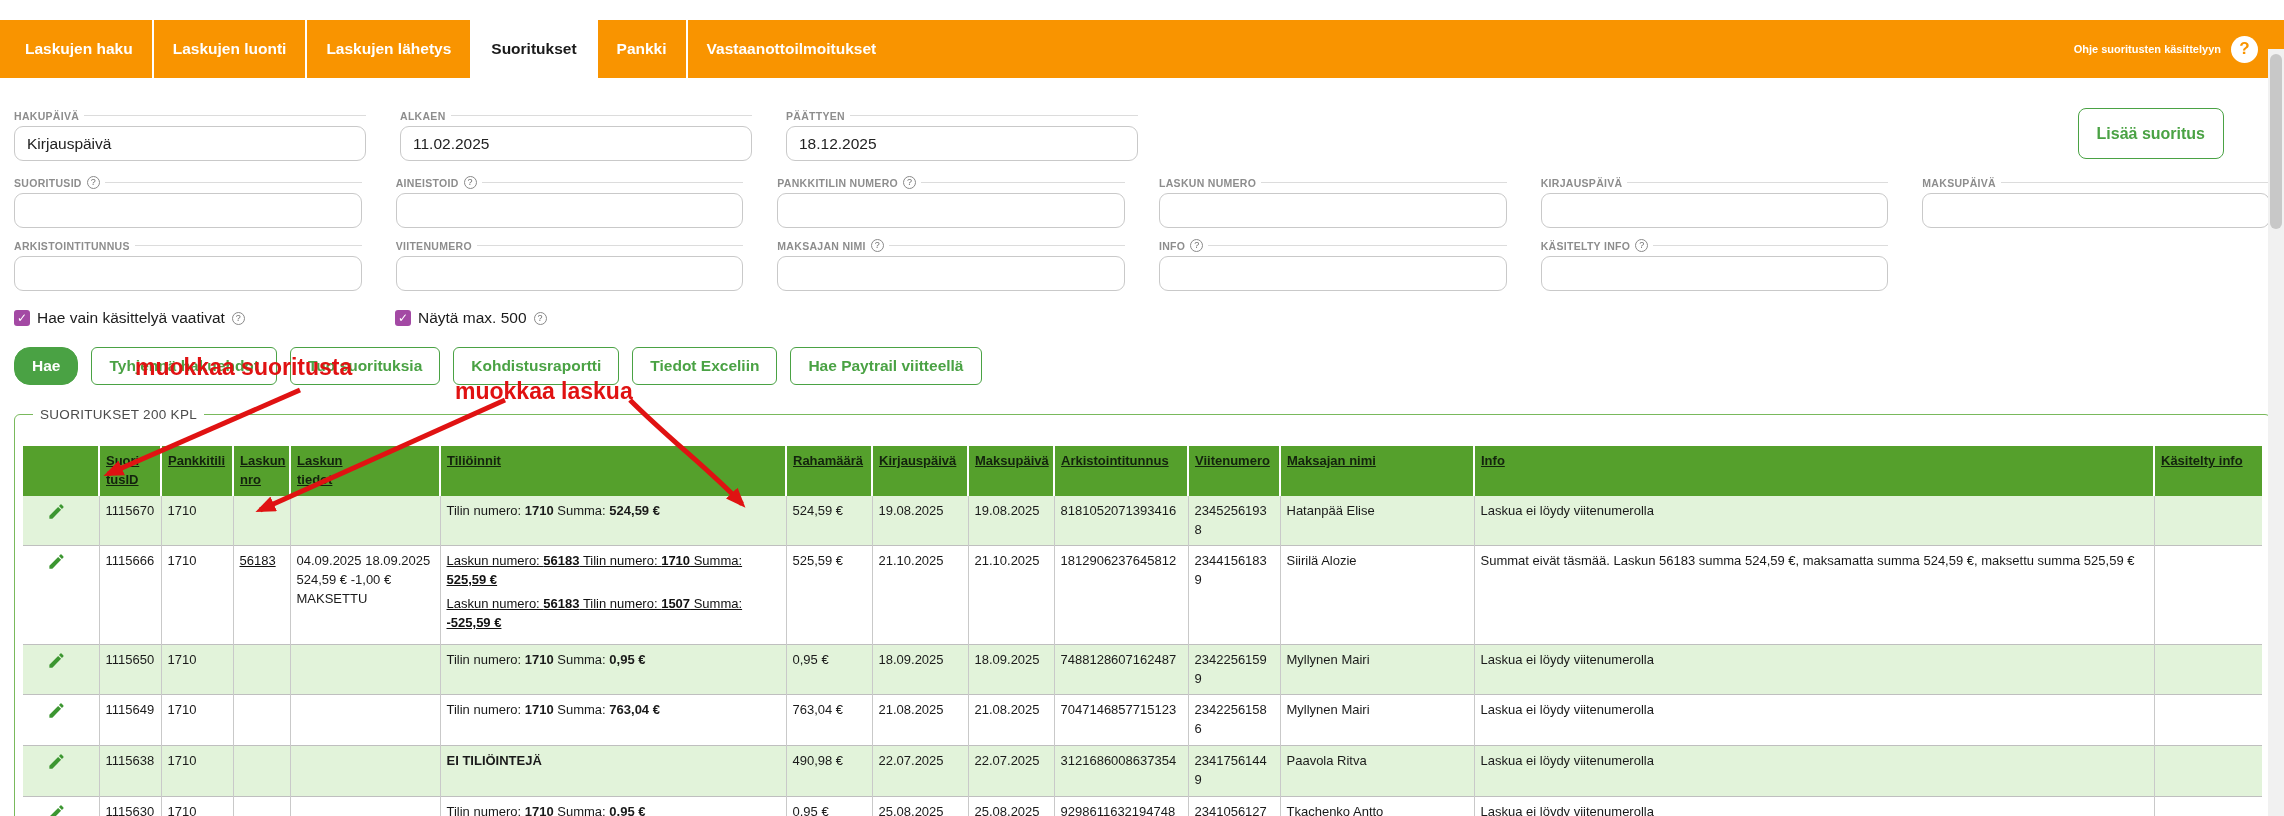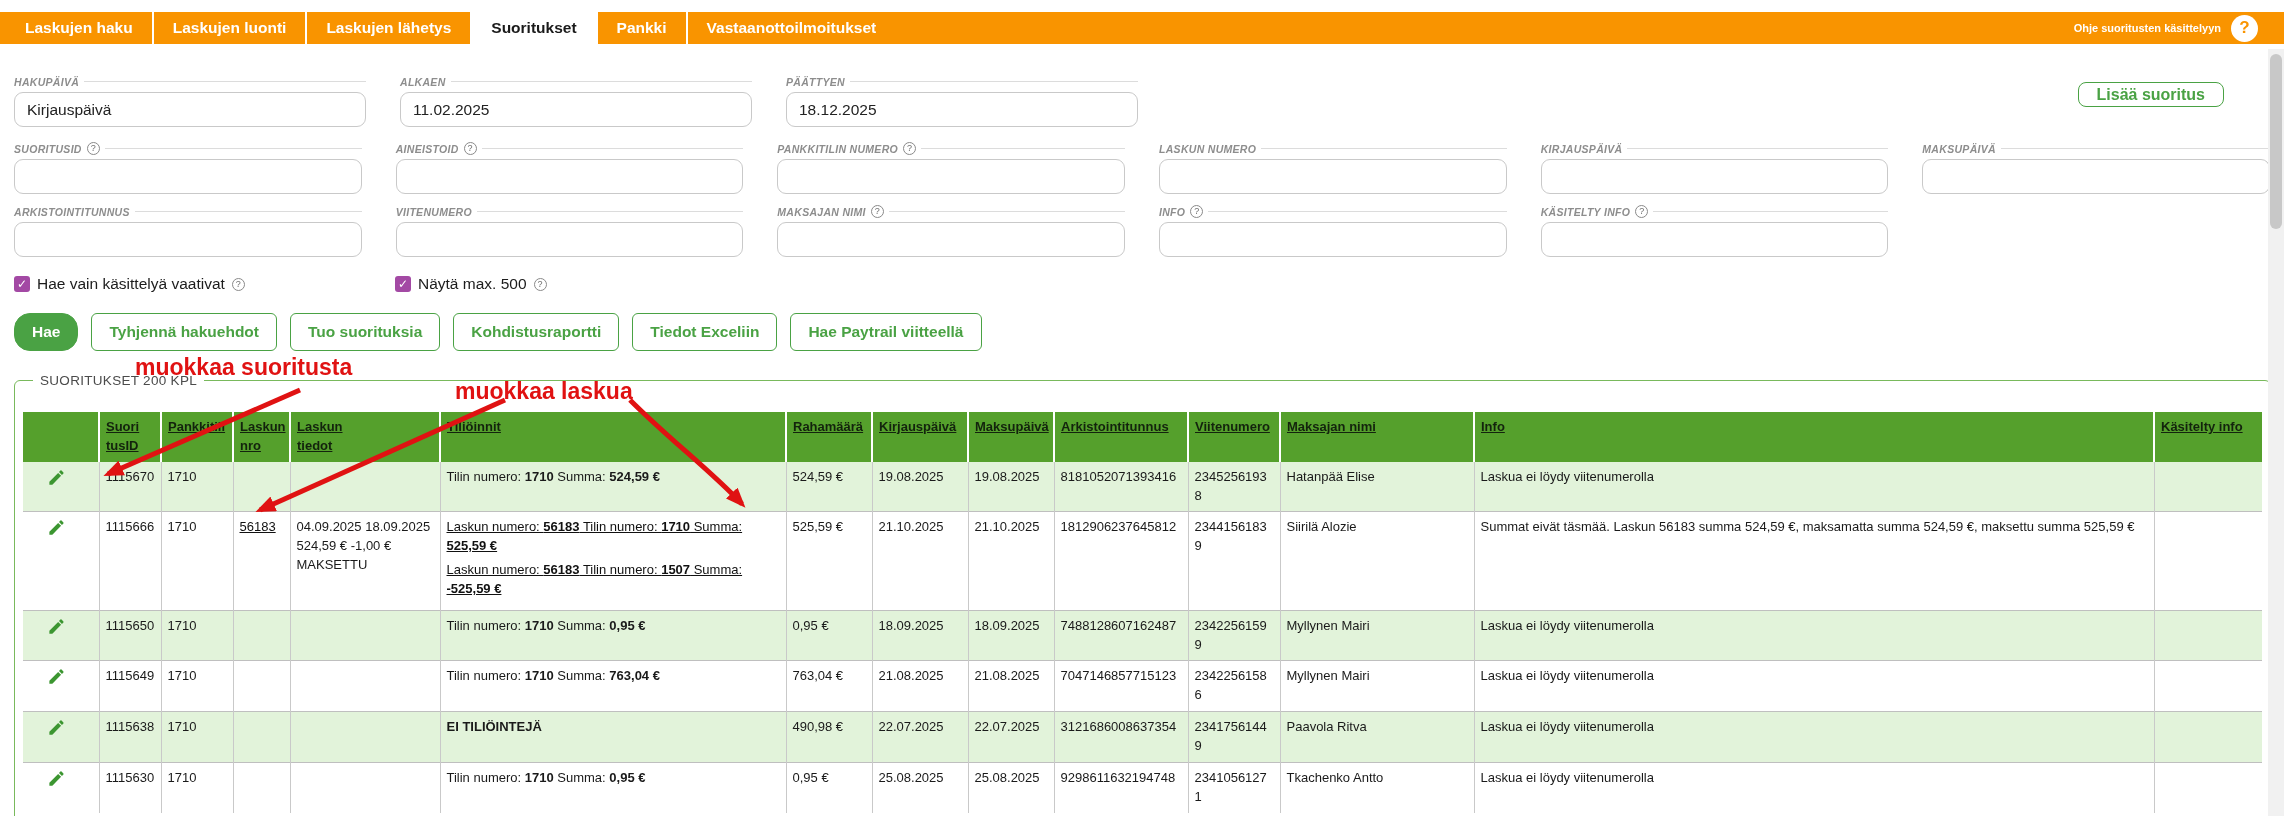--- a/index.html
+++ b/index.html
@@ -1,48 +1,48 @@
 <!DOCTYPE html>
 <html style="--brand-orange: #f99400; --header-green: #55a02c; --row-green: #e2f3da; --button-green: #4aa244; --checkbox-purple: #a349a4; --annotation-red: #e01212; --pencil-green: #3c9631;"><head>
 <meta charset="utf-8">
 <style>
   * { box-sizing: border-box; margin: 0; padding: 0; }
   html,body { background:#fff; }
   body { font-family:"Liberation Sans","DejaVu Sans",sans-serif; }
   .app { position:relative; width:2284px; height:816px; overflow:hidden; background:#fff; }
 
   
-  .topbar { position:relative; margin-top:12px; height:32px; background:var(--brand-orange);
+  .topbar { position:relative; margin-top:20px; height:58px; background:var(--brand-orange);
             display:flex; align-items:stretch; }
   .tabs { display:flex; margin-left:6px; }
   .tab { display:flex; align-items:center; padding:0 19px; color:#fff; font-weight:700;
          font-size:15.5px; border-left:2px solid #fff; cursor:pointer; white-space:nowrap; }
   .tab:first-child { border-left:none; }
   .tab.active { background:#fff; color:#1a1a1a; }
   .help { position:absolute; right:26px; top:0; height:100%; display:flex; align-items:center; gap:10px; }
   .help-label { color:#fff; font-weight:700; font-size:11px; }
   .help-q { width:27px; height:27px; border-radius:50%; background:#fff; color:var(--brand-orange);
             font-weight:700; font-size:17px; display:flex; align-items:center; justify-content:center; }
 
   
   .content { padding:0 14px; }
   .frow1 { display:flex; gap:34px; margin-top:30px; }
   .frow1 .field { width:352px; flex:none; }
   .fgrid { display:grid; grid-template-columns:repeat(6,1fr); column-gap:34px; }
   #frow2 { margin-top:14px; }
   #frow3 { margin-top:10px; }
   .flabelrow { display:flex; align-items:center; gap:5px; height:15px; margin-bottom:3px; }
-  .flabel { font-size:10.5px; font-weight:600; color:#8d8d8d; letter-spacing:.3px; white-space:nowrap;font-style:italic; }
+  .flabel { font-size:10.5px; font-weight:600; color:#8d8d8d; letter-spacing:.3px; white-space:nowrap; }
   .fline { flex:1; border-top:1px solid #dcdcdc; }
   .fbox { height:35px; border:1px solid #c9c9c9; border-radius:9px; background:#fff;
           display:flex; align-items:center; padding:0 12px; font-size:15.5px; color:#222; }
   .qicon { width:13px; height:13px; border:1px solid #8a8a8a; border-radius:50%; color:#6d6d6d;
            font-size:9px; line-height:11px; text-align:center; flex:none; display:inline-block; }
   .spacer { flex:1; }
-  .addbtn { align-self:flex-start; margin-top:8px; margin-right:46px; height:25px; padding:0 18px;
+  .addbtn { align-self:flex-start; margin-right:46px; height:51px; padding:0 18px;
             background:#fff; border:1.5px solid var(--button-green); border-radius:8px;
             color:var(--button-green); font-weight:700; font-size:16px; font-family:inherit; cursor:pointer; }
 
   .cbxrow { display:flex; align-items:center; margin-top:18px; }
   .cbx { display:flex; align-items:center; gap:7px; font-size:15.5px; color:#1c1c1c; cursor:pointer; }
   .cbx:first-child { min-width:381px; }
   .cb { width:16px; height:16px; border-radius:3px; background:var(--checkbox-purple); color:#fff;
         font-size:12px; line-height:16px; text-align:center; font-weight:700; flex:none; }
 
   .actions { display:flex; gap:13px; margin-top:20px; }

